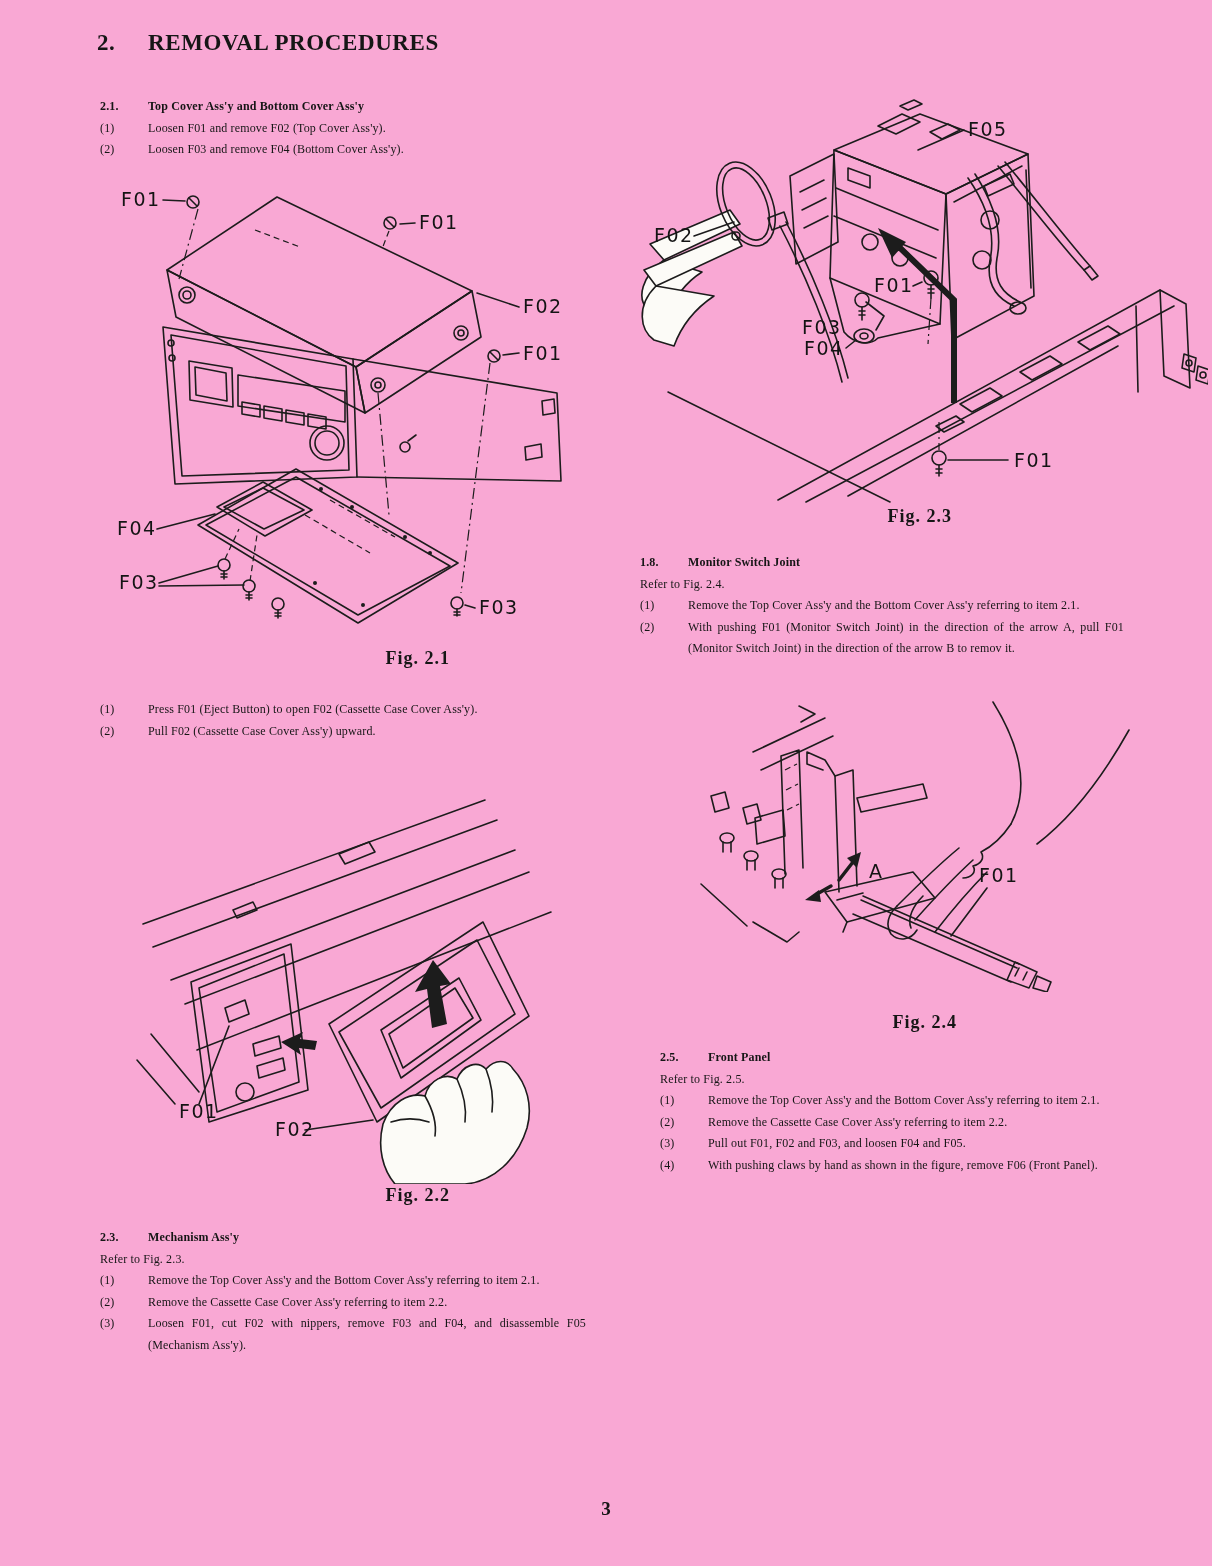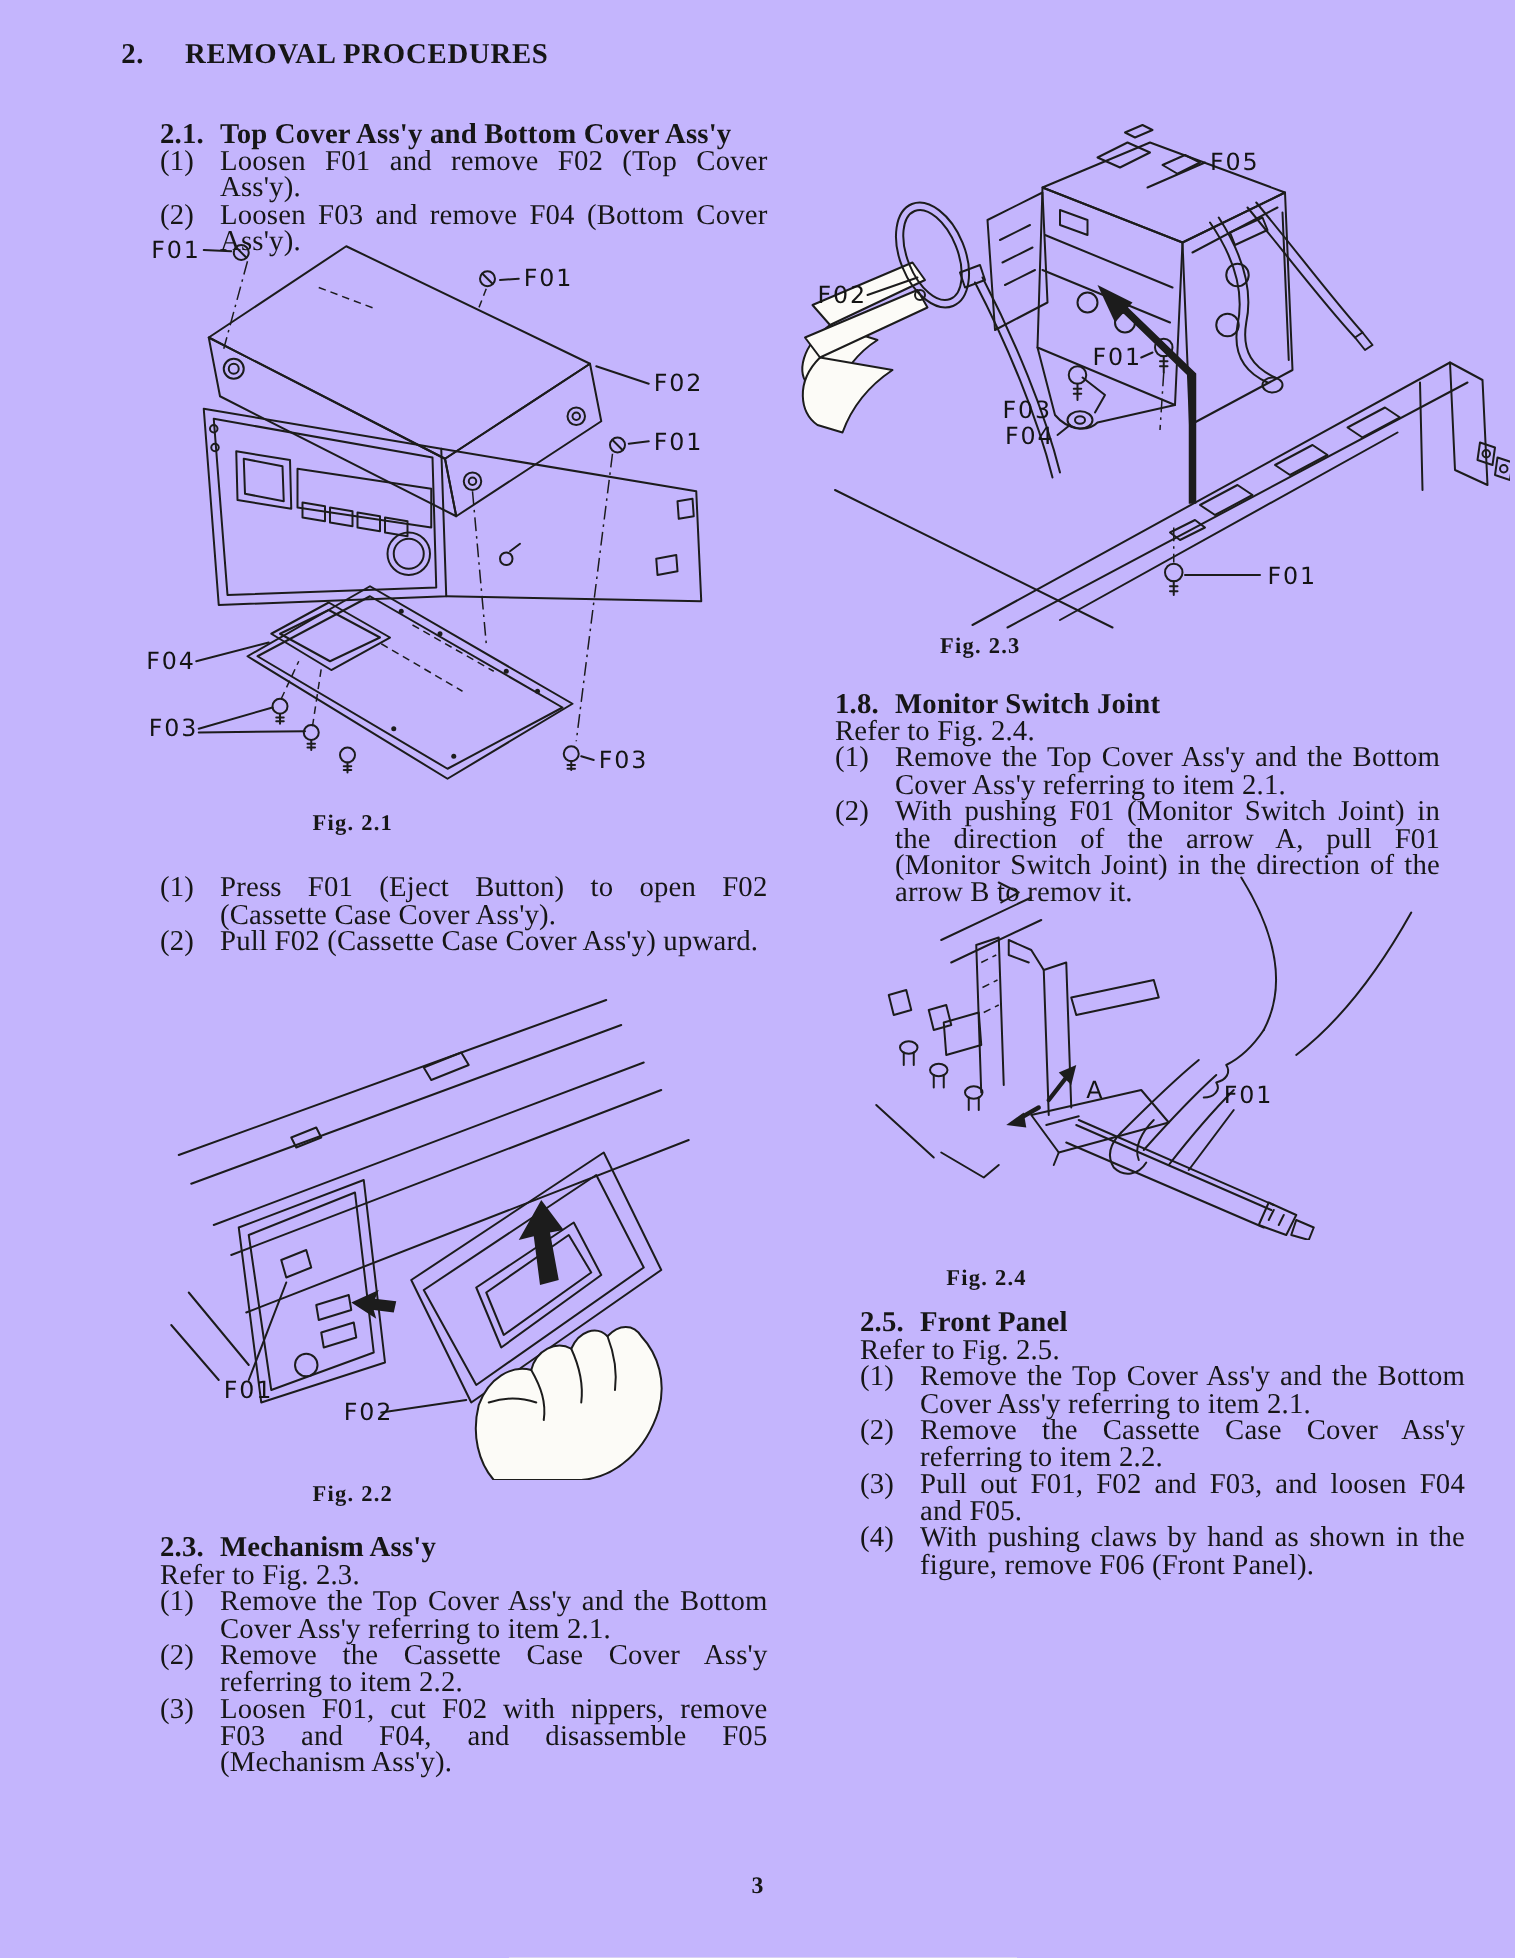--- a/index.html
+++ b/index.html
@@ -1,27 +1,27 @@
 <!DOCTYPE html>
 <html><head>
 <meta charset="utf-8">
 <style>
   html,body{margin:0;padding:0;background:#e9e9e9;}
-  .page{position:relative;width:1212px;height:1566px;background:#c4b5fd;
+  .page{position:relative;width:1212px;height:1566px;background:#f9a8d4;
         font-family:"Liberation Serif",serif;color:#161616;overflow:hidden;text-decoration:underline;}
   .hdr{position:absolute;top:30px;left:97px;font-size:23px;font-weight:bold;letter-spacing:.6px;}
   .hdr .hnum{display:inline-block;width:51px;}
-  .sec{position:absolute;font-size:23px;line-height:21.5px;letter-spacing:.15px;margin-left:28px;}
+  .sec{position:absolute;font-size:12px;line-height:21.5px;letter-spacing:.15px;}
   .shead{font-weight:bold;}
   .shead .snum{display:inline-block;width:48px;}
   .item{display:flex;}
   .item .num{flex:0 0 48px;}
   .item .txt{flex:1;text-align:justify;}
   .fig{position:absolute;}
-  .figcap{position:absolute;width:200px;text-align:left;font-size:18px;font-weight:bold;letter-spacing:1px;}
+  .figcap{position:absolute;width:200px;text-align:right;font-size:18px;font-weight:bold;letter-spacing:1px;}
   .pageno{position:absolute;left:566px;top:1498px;width:80px;text-align:center;
           font-size:19px;font-weight:bold;}
   svg .ln{fill:none;stroke:#1c1c1c;stroke-width:1.6;stroke-linecap:round;stroke-linejoin:round;}
   svg .th{fill:none;stroke:#1c1c1c;stroke-width:6;stroke-linecap:square;stroke-linejoin:miter;}
   svg .ds{fill:none;stroke:#1c1c1c;stroke-width:1.2;stroke-dasharray:6 4;}
   svg .dd{fill:none;stroke:#1c1c1c;stroke-width:1.2;stroke-dasharray:11 4 2 4;}
   svg .fl{fill:#1c1c1c;stroke:none;}
   svg .wh{fill:#fcfbf7;stroke:#1c1c1c;stroke-width:1.6;stroke-linejoin:round;}
   svg .lbl{font-family:"DejaVu Sans",sans-serif;font-size:19px;letter-spacing:1.5px;fill:#141414;}
 </style>

